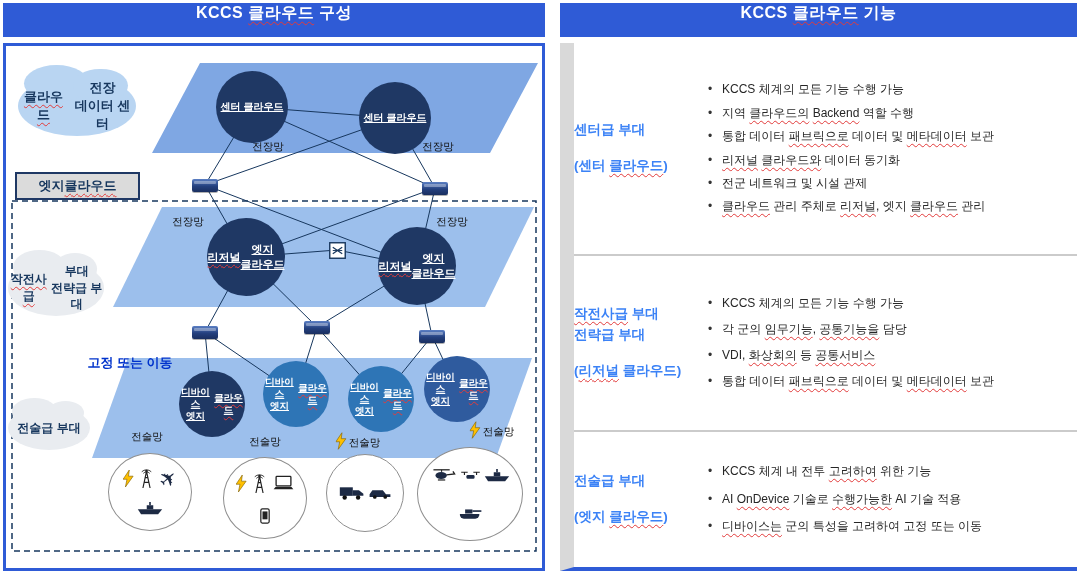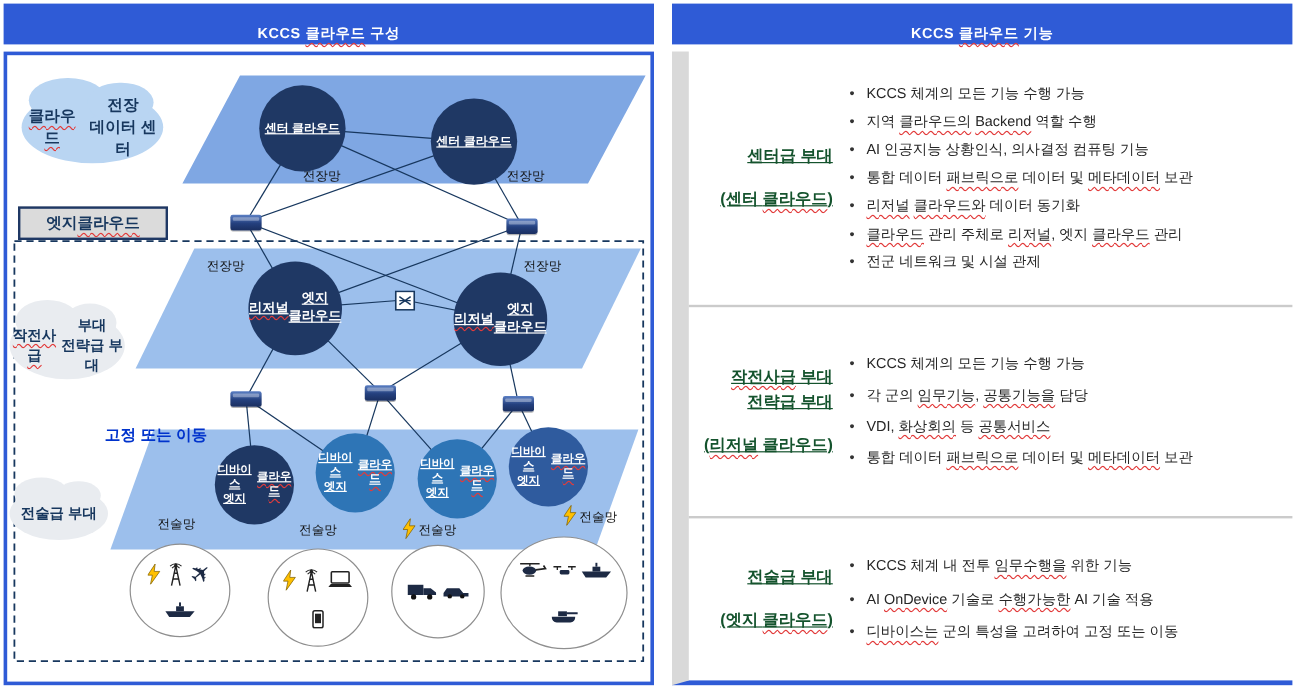--- a/index.html
+++ b/index.html
@@ -1,21 +1,21 @@
 <!DOCTYPE html>
 <html style="--header-blue: #2F5BD6; --strip-gray: #D9D9D9; --divider-gray: #CBCBCB; --squiggle-red: #E23B3B; --line-navy: #17375E; --plane-top: #7FA7E3; --plane-mid: #9CBFEC; --fixed-blue: #0033CC;"><head>
 <meta charset="utf-8">
 <style>
   *{margin:0;padding:0;box-sizing:border-box;}
   html,body{background:#ffffff;}
   body{font-family:"Liberation Sans","DejaVu Sans",sans-serif;}
   .stage{position:relative;width:1080px;height:574px;background:#fff;overflow:hidden;}
 
-  .panel-title{position:absolute;left:0;top:0;width:100%;height:34px;display:flex;align-items:flex-end;justify-content:center;
-    background:var(--header-blue);color:#fff;font-weight:bold;font-size:12px;letter-spacing:.5px;}
+  .panel-title{position:absolute;left:0;top:0;width:100%;height:34px;display:flex;align-items:flex-start;justify-content:center;
+    background:var(--header-blue);color:#fff;font-weight:bold;font-size:16px;letter-spacing:.5px;}
 
   
   .left-panel{position:absolute;left:3px;top:3px;width:542px;height:568px;}
   .diagram-frame{position:absolute;left:0;top:40px;width:100%;bottom:0;border:3px solid var(--header-blue);background:#fff;}
   .diagram{position:absolute;inset:0;overflow:hidden;}
   .diagram svg.canvas{position:absolute;left:0;top:0;}
 
   .node{position:absolute;border-radius:50%;display:flex;align-items:center;justify-content:center;text-align:center;
     color:#fff;font-weight:bold;white-space:pre-line;z-index:3;text-decoration:underline;}
   .node.one{font-size:10px;}
@@ -50,21 +50,21 @@
   .gl{font-size:21px;color:#1d2a44;display:inline-block;line-height:1;}
 
   
   .right-panel{position:absolute;left:560px;top:3px;width:517px;height:568px;}
   .func-table{position:absolute;top:40px;left:0;width:100%;bottom:0;background:#fff;display:flex;flex-direction:column;
     border-left:14px solid var(--strip-gray);border-bottom:4px solid var(--header-blue);}
   .func-row{display:flex;align-items:center;}
   .func-row:nth-child(1){height:211px;}
   .func-row:nth-child(2){height:176px;border-top:2px solid var(--divider-gray);}
   .func-row:nth-child(3){flex:1;border-top:2px solid var(--divider-gray);}
-  .func-label{width:120px;text-align:right;font-weight:bold;font-size:13.5px;color:#14532d;flex-shrink:0;text-decoration:underline;}
+  .func-label{width:120px;text-align:left;font-weight:bold;font-size:13.5px;color:#3b82f6;flex-shrink:0;}
   .label-line{line-height:1.55;}
   .label-gap{height:15px;}
   .func-bullets{list-style:none;flex:1;padding:0 8px 0 14px;}
   .func-bullets li{position:relative;font-size:12px;color:#262626;line-height:1.95;padding-left:14px;white-space:nowrap;}
   .func-row:nth-child(2) .func-bullets li{line-height:2.15;}
   .func-row:nth-child(3) .func-bullets li{line-height:2.3;}
   .func-bullets li::before{content:"\2022";position:absolute;left:0;top:0;color:#333;font-size:12px;}
 
   .sq{text-decoration:underline;text-decoration-style:wavy;text-decoration-color:var(--squiggle-red);
     text-decoration-thickness:1px;text-underline-offset:3px;}
@@ -306,25 +306,24 @@
     <div class="func-table" id="func-table">
         <div class="func-row">
           <div class="func-label">
             <div class="label-line">센터급 부대</div>
             <div class="label-gap"></div>
             <div class="label-line"><span>(센터 </span><span class="sq">클라우드</span><span>)</span></div>
           </div>
           <ul class="func-bullets">
             <li>KCCS 체계의 모든 기능 수행 가능</li>
             <li><span>지역 </span><span class="sq">클라우드의</span><span> </span><span class="sq">Backend</span><span> 역할 수행</span></li>
-            <li>AI 인공지능 상황인식, 의사결정 컴퓨팅 기능</li>
             <li><span>통합 데이터 </span><span class="sq">패브릭으로</span><span> 데이터 및 </span><span class="sq">메타데이터</span><span> 보관</span></li>
             <li><span></span><span class="sq">리저널</span><span> </span><span class="sq">클라우드와</span><span> 데이터 동기화</span></li>
+            <li>전군 네트워크 및 시설 관제</li>
             <li><span></span><span class="sq">클라우드</span><span> 관리 주체로 </span><span class="sq">리저널</span><span>, 엣지 </span><span class="sq">클라우드</span><span> 관리</span></li>
-            <li>전군 네트워크 및 시설 관제</li>
           </ul>
         </div>
         <div class="func-row">
           <div class="func-label">
             <div class="label-line"><span></span><span class="sq">작전사급</span><span> 부대</span></div>
             <div class="label-line">전략급 부대</div>
             <div class="label-gap"></div>
             <div class="label-line"><span>(</span><span class="sq">리저널</span><span> 클라우드)</span></div>
           </div>
           <ul class="func-bullets">
@@ -334,21 +333,21 @@
             <li><span>통합 데이터 </span><span class="sq">패브릭으로</span><span> 데이터 및 </span><span class="sq">메타데이터</span><span> 보관</span></li>
           </ul>
         </div>
         <div class="func-row">
           <div class="func-label">
             <div class="label-line">전술급 부대</div>
             <div class="label-gap"></div>
             <div class="label-line"><span>(엣지 </span><span class="sq">클라우드</span><span>)</span></div>
           </div>
           <ul class="func-bullets">
-            <li><span>KCCS 체계 내 전투 </span><span class="sq">임무수행을</span><span> 위한 기능</span></li>
+            <li><span>KCCS 체계 내 전투 </span><span class="sq">고려하여</span><span> 위한 기능</span></li>
             <li><span>AI </span><span class="sq">OnDevice</span><span> 기술로 </span><span class="sq">수행가능한</span><span> AI 기술 적용</span></li>
             <li><span></span><span class="sq">디바이스는</span><span> 군의 특성을 고려하여 고정 또는 이동</span></li>
           </ul>
         </div>
       </div>
   </section>
 
 </div>
 
 </body></html>

